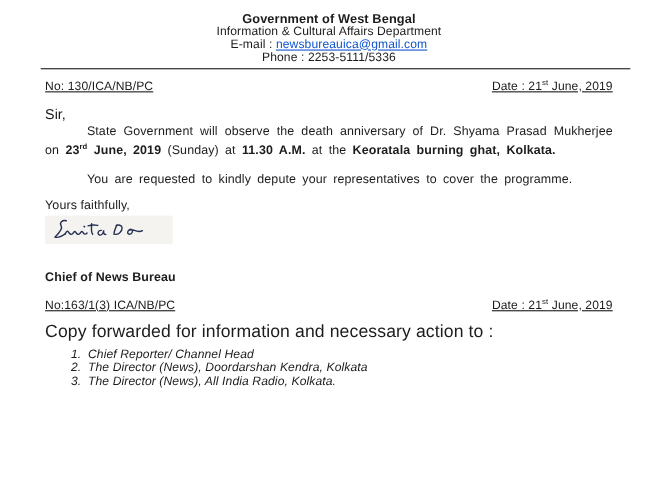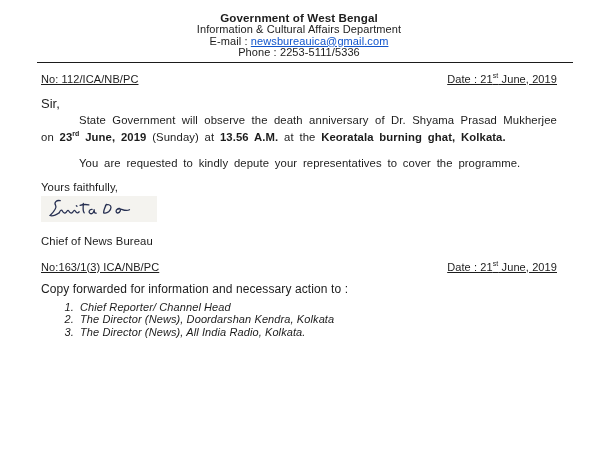--- a/index.html
+++ b/index.html
@@ -34,23 +34,23 @@
     word-spacing:2.5px;letter-spacing:.1px;margin:0;
   }
   .para.first{margin-top:1px;}
   .para.single{margin-top:9px;text-align:left;}
   .b{font-weight:bold;}
   
   .signoff{text-align:left;margin-top:8px;}
   .valediction{font-size:11.3px;letter-spacing:.1px;}
   .sig-wrap{display:inline-block;background:#f4f3ef;padding:1px 4px;margin:3px 2px 0 0;}
   .sig-svg{display:block;}
-  .sig-title{font-size:11.3px;font-weight:normal;letter-spacing:.1px;margin-top:9px;}
+  .sig-title{font-size:11.3px;font-weight:bold;letter-spacing:.1px;margin-top:19px;}
   
-  .cc-intro{font-size:12px;margin-top:9px;letter-spacing:.1px;}
+  .cc-intro{font-size:16px;margin-top:9px;letter-spacing:.1px;}
   ol.cc-list{
     margin:5px 0 0 0;padding-left:36px;
     font-size:11px;line-height:12.6px;letter-spacing:.1px;font-style:italic;
   }
   ol.cc-list li{padding-left:3px;}
   
   .signoff2{position:absolute;top:393px;right:43px;text-align:center;}
 </style>
 </head>
 <body>
@@ -60,27 +60,27 @@
   <div class="letterhead">
     <div class="org">Government of West Bengal</div>
     <div class="line">Information &amp; Cultural Affairs Department</div>
     <div class="line"><span>E-mail : </span><a class="email-link" href="#">newsbureauica@gmail.com</a></div>
     <div class="line">Phone : 2253-5111/5336</div>
   </div>
 
   <hr class="head-rule">
 
   <div class="ref-row">
-    <span class="u">No: 112/ICA/NB/PC</span>
+    <span class="u">No: 130/ICA/NB/PC</span>
     <span class="u"><span>Date : 21</span><sup>st</sup><span> June, 2019</span></span>
   </div>
 
   <div class="salutation">Sir,</div>
 
-  <p class="para first"><span>State Government will observe the death anniversary of Dr. Shyama Prasad Mukherjee on </span><span class="b"><span>23</span><sup>rd</sup><span> June, 2019</span></span><span> (Sunday) at </span><span class="b">13.56 A.M.</span><span> at the </span><span class="b">Keoratala burning ghat, Kolkata.</span></p>
+  <p class="para first"><span>State Government will observe the death anniversary of Dr. Shyama Prasad Mukherjee on </span><span class="b"><span>23</span><sup>rd</sup><span> June, 2019</span></span><span> (Sunday) at </span><span class="b">11.30 A.M.</span><span> at the </span><span class="b">Keoratala burning ghat, Kolkata.</span></p>
 
 
   <p class="para single">You are requested to kindly depute your representatives to cover the programme.</p>
 
   <div class="signoff">
     <div class="valediction">Yours faithfully,</div>
     <span class="sig-wrap">
       <svg class="sig-svg" width="108" height="24" viewBox="0 0 112 26">
         <g fill="none" stroke="#273052" stroke-width="1.4" stroke-linecap="round">
           <path d="M14 4 C10 3 7 6 9 9 C11 12 6 17 3 20 C6 21.5 10 19 13 17"></path>

